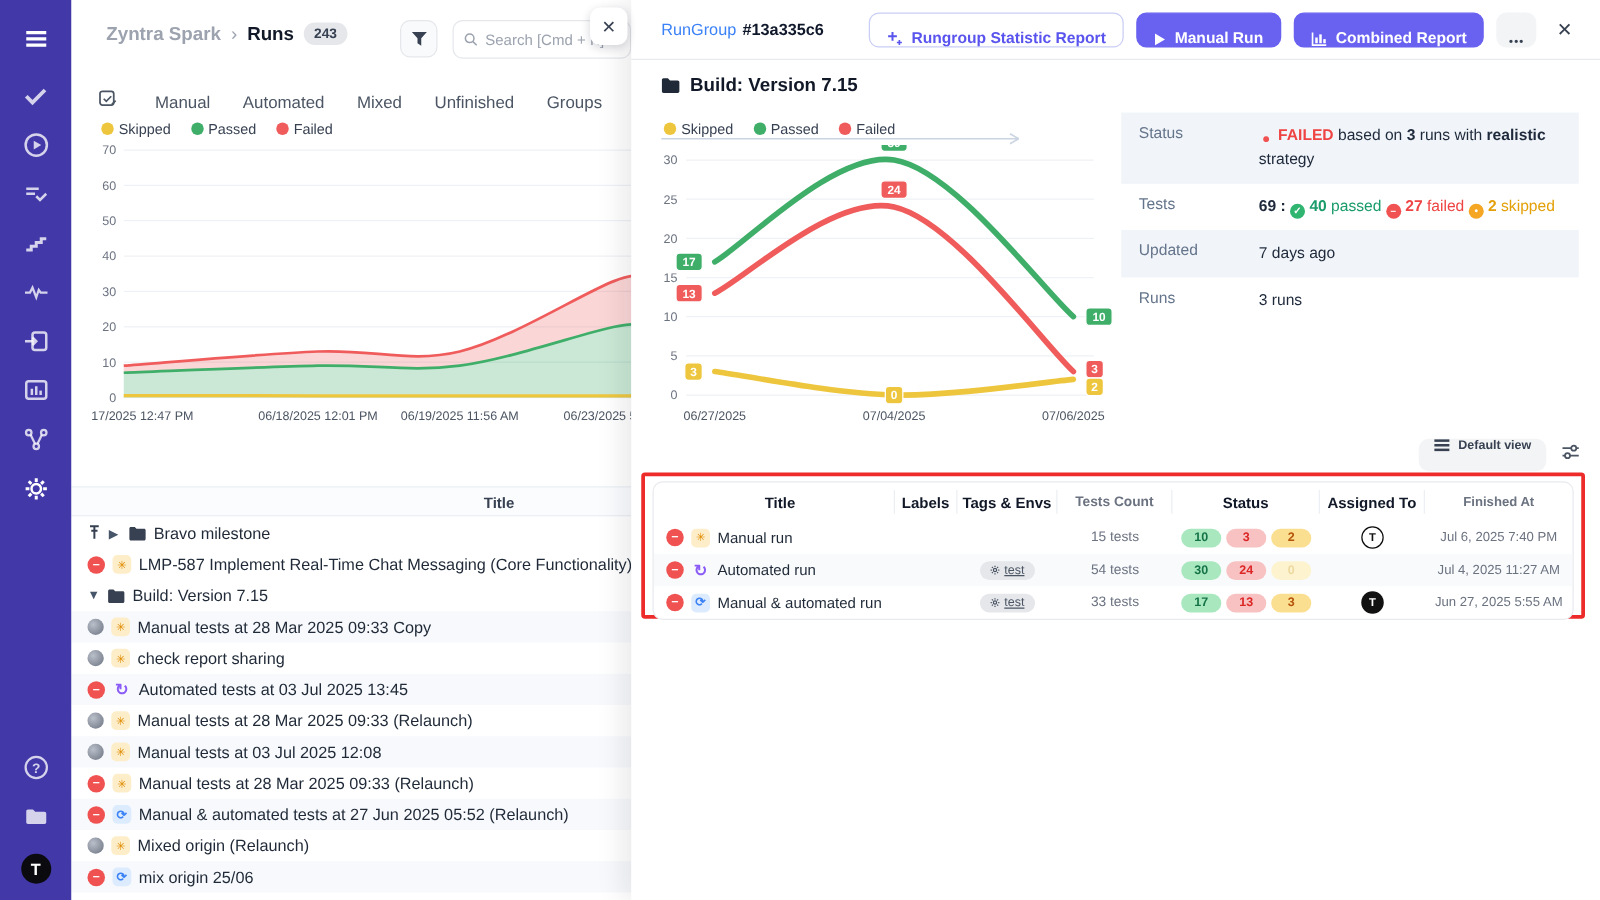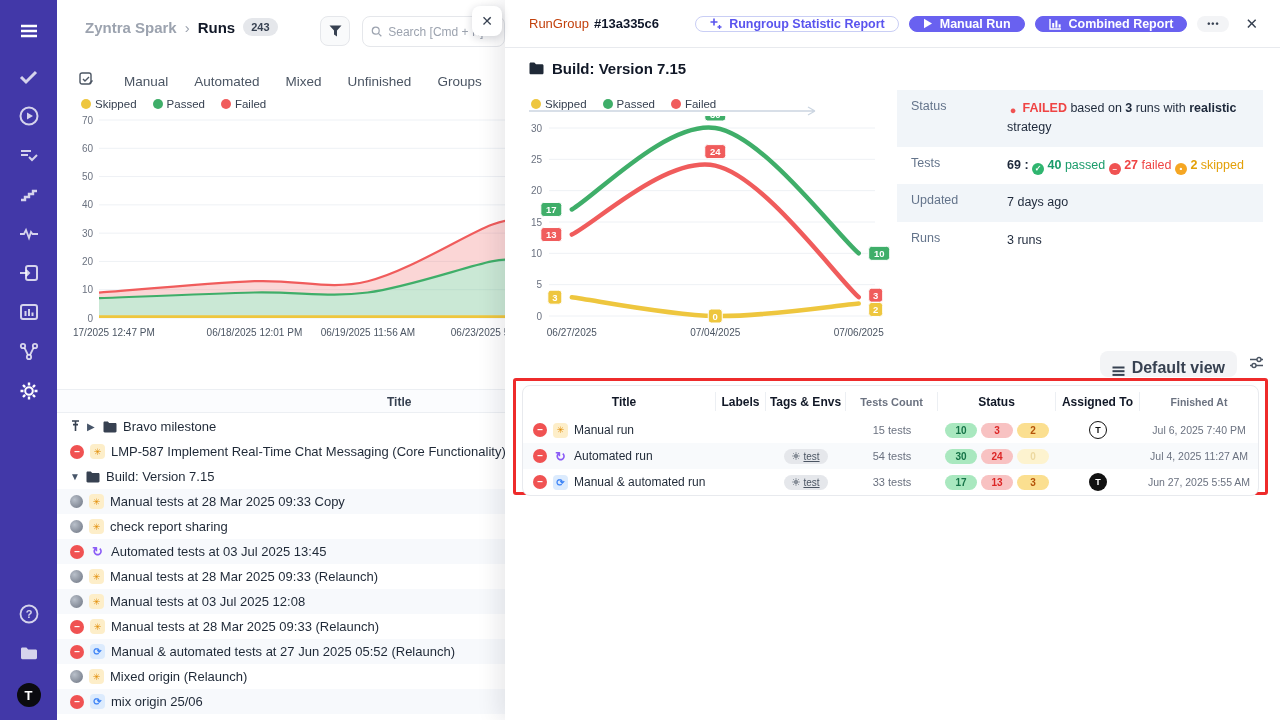--- a/index.html
+++ b/index.html
@@ -43,24 +43,24 @@
   .st-pending { width:13px; height:13px; border-radius:50%; background:radial-gradient(circle at 35% 35%, #b9c0ca, #6b7280); flex:none; }
   .ic-manual { width:15px; height:15px; border-radius:4px; background:#fdeec9; color:#e08a00; font-size:9px; display:inline-flex; align-items:center; justify-content:center; flex:none; }
   .ic-auto { color:#8b5cf6; font-weight:bold; font-size:13px; width:15px; text-align:center; flex:none; line-height:1; }
   .ic-mixed { width:15px; height:15px; border-radius:4px; background:#dcebfd; color:#3b82f6; font-weight:bold; font-size:10px; display:inline-flex; align-items:center; justify-content:center; flex:none; }
   .chev { color:#475569; font-size:10px; width:10px; flex:none; }
 
   
   #drawer { position:absolute; left:505px; top:0; width:775px; height:720px; background:#fff; box-shadow:-6px 0 22px rgba(15,23,42,.10); z-index:10; }
   #drawer-close-float { position:absolute; left:-33px; top:6px; width:30px; height:30px; background:#fff; border-radius:8px; box-shadow:0 2px 8px rgba(15,23,42,.18); display:flex; align-items:center; justify-content:center; font-size:14px; color:#374151; cursor:pointer; }
   #drawer-head { position:absolute; left:0; top:0; width:775px; height:48px; border-bottom:1px solid #e8eaee; display:flex; align-items:center; padding:0 16px 0 24px; }
-  #rungroup-label { font-size:13px; color:#c2410c; }
+  #rungroup-label { font-size:13px; color:#3b82f6; }
   #rungroup-id { font-size:13px; color:#0f172a; font-weight:bold; margin-left:5px; }
   #head-actions { margin-left:auto; display:flex; align-items:center; gap:10px; }
-  .btn { height:16px; border-radius:8px; display:inline-flex; align-items:center; gap:7px; padding:0 13px; font-size:12.5px; font-weight:bold; cursor:pointer; white-space:nowrap; }
+  .btn { height:28px; border-radius:8px; display:inline-flex; align-items:flex-end; gap:7px; padding:0 13px; font-size:12.5px; font-weight:bold; cursor:pointer; white-space:nowrap; }
   .btn-outline { border:1px solid #c9cef5; color:#5a54ee; background:#fff; }
   .btn-solid { background:#6961f0; color:#fff; border:1px solid #6961f0; }
   .btn-ghost { background:#f3f4f6; color:#374151; width:32px; justify-content:center; padding:0; font-weight:bold; letter-spacing:1px; }
   #drawer-x { font-size:15px; color:#374151; cursor:pointer; padding:4px 6px; }
 
   #build-title { position:absolute; left:24px; top:60px; display:flex; align-items:center; gap:8px; font-size:15px; font-weight:bold; color:#111827; }
 
   
   #drawer-chart { position:absolute; left:14px; top:98px; width:372px; height:248px; }
   #drawer-legend { position:absolute; left:12px; top:0; display:flex; gap:16px; z-index:2; }
@@ -69,21 +69,21 @@
   
   #details { position:absolute; left:392px; top:90px; width:366px; font-size:12.5px; }
   .det-row { display:flex; }
   .det-row.shade { background:#f1f5f9; }
   .det-label { width:110px; padding:9px 0 9px 14px; color:#64748b; flex:none; }
   .det-value { padding:9px 10px 9px 0; color:#1e293b; width:256px; line-height:1.55; }
   .seg-icon { display:inline-flex; width:12px; height:12px; border-radius:50%; color:#fff; align-items:center; justify-content:center; font-size:8px; font-weight:bold; vertical-align:-2px; line-height:1; }
 
   
   #view-row { position:absolute; right:16px; top:351px; display:flex; align-items:center; gap:12px; }
-  #default-view-btn { background:#f3f4f6; border-radius:8px; height:26px; display:inline-flex; align-items:flex-end; gap:7px; padding:0 12px; font-size:16px; font-weight:bold; color:#374151; cursor:pointer; }
+  #default-view-btn { background:#f3f4f6; border-radius:8px; height:26px; display:inline-flex; align-items:flex-start; gap:7px; padding:0 12px; font-size:10px; font-weight:bold; color:#374151; cursor:pointer; }
 
   
   #annotation-rect { position:absolute; left:8px; top:378px; width:755px; height:117px; border:3px solid #ee2b2b; border-radius:3px; }
   #runs-table { position:absolute; left:6px; top:4px; width:737px; border:1px solid #e8eaee; border-radius:8px; background:#fff; overflow:hidden; }
   .tbl-header { display:flex; height:31px; align-items:center; font-size:12px; font-weight:bold; color:#111827; }
   .tbl-header .cell { border-right:1px solid #eceff3; height:19px; display:flex; align-items:center; justify-content:center; }
   .tbl-header .cell:last-child { border-right:none; }
   .tbl-row { display:flex; height:26px; align-items:center; font-size:12px; }
   .tbl-row.alt { background:#f8fafc; }
   .cell { flex:none; display:flex; align-items:center; justify-content:center; }

